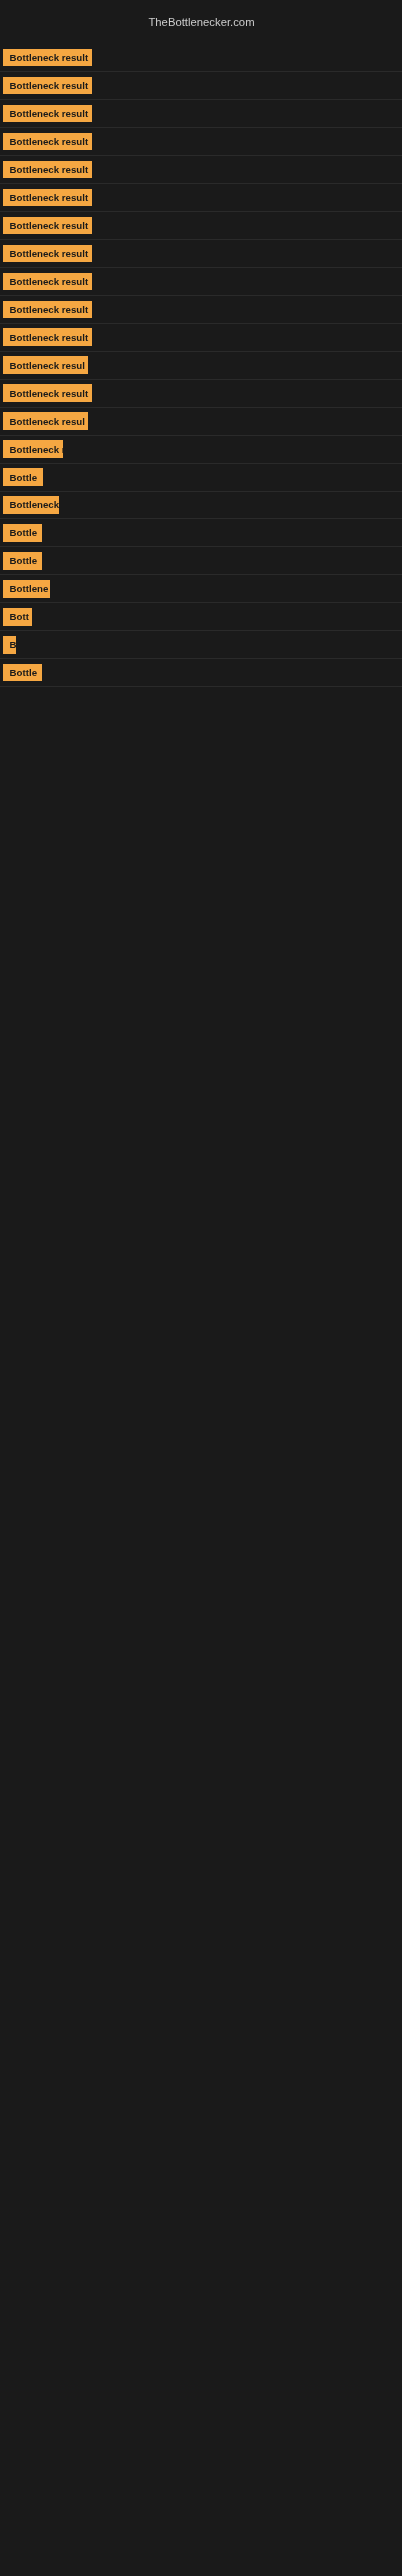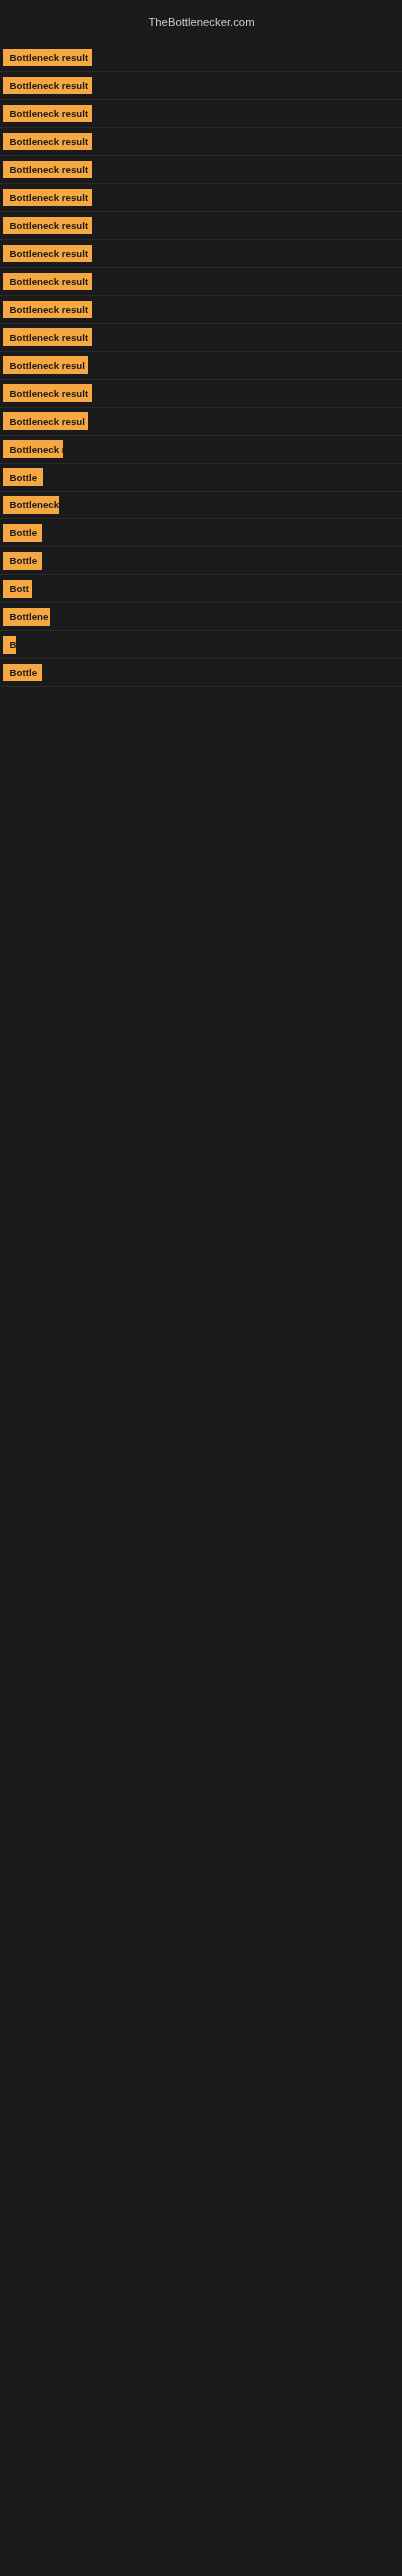--- a/index.html
+++ b/index.html
@@ -102,24 +102,24 @@
     <div class="result-row">
       <span class="bottleneck-badge" style="max-width: 56px;">Bottleneck</span>
     </div>
     <div class="result-row">
       <span class="bottleneck-badge" style="max-width: 39px;">Bottle</span>
     </div>
     <div class="result-row">
       <span class="bottleneck-badge" style="max-width: 39px;">Bottle</span>
     </div>
     <div class="result-row">
-      <span class="bottleneck-badge" style="max-width: 29px;">Bott</span>
+      <span class="bottleneck-badge" style="max-width: 47px;">Bottlene</span>
     </div>
     <div class="result-row">
-      <span class="bottleneck-badge" style="max-width: 47px;">Bottlene</span>
+      <span class="bottleneck-badge" style="max-width: 29px;">Bott</span>
     </div>
     <div class="result-row">
       <span class="bottleneck-badge" style="max-width: 11.3px;">B</span>
     </div>
     <div class="result-row">
       <span class="bottleneck-badge" style="max-width: 39px;">Bottle</span>
     </div>
   </div>
 
 

